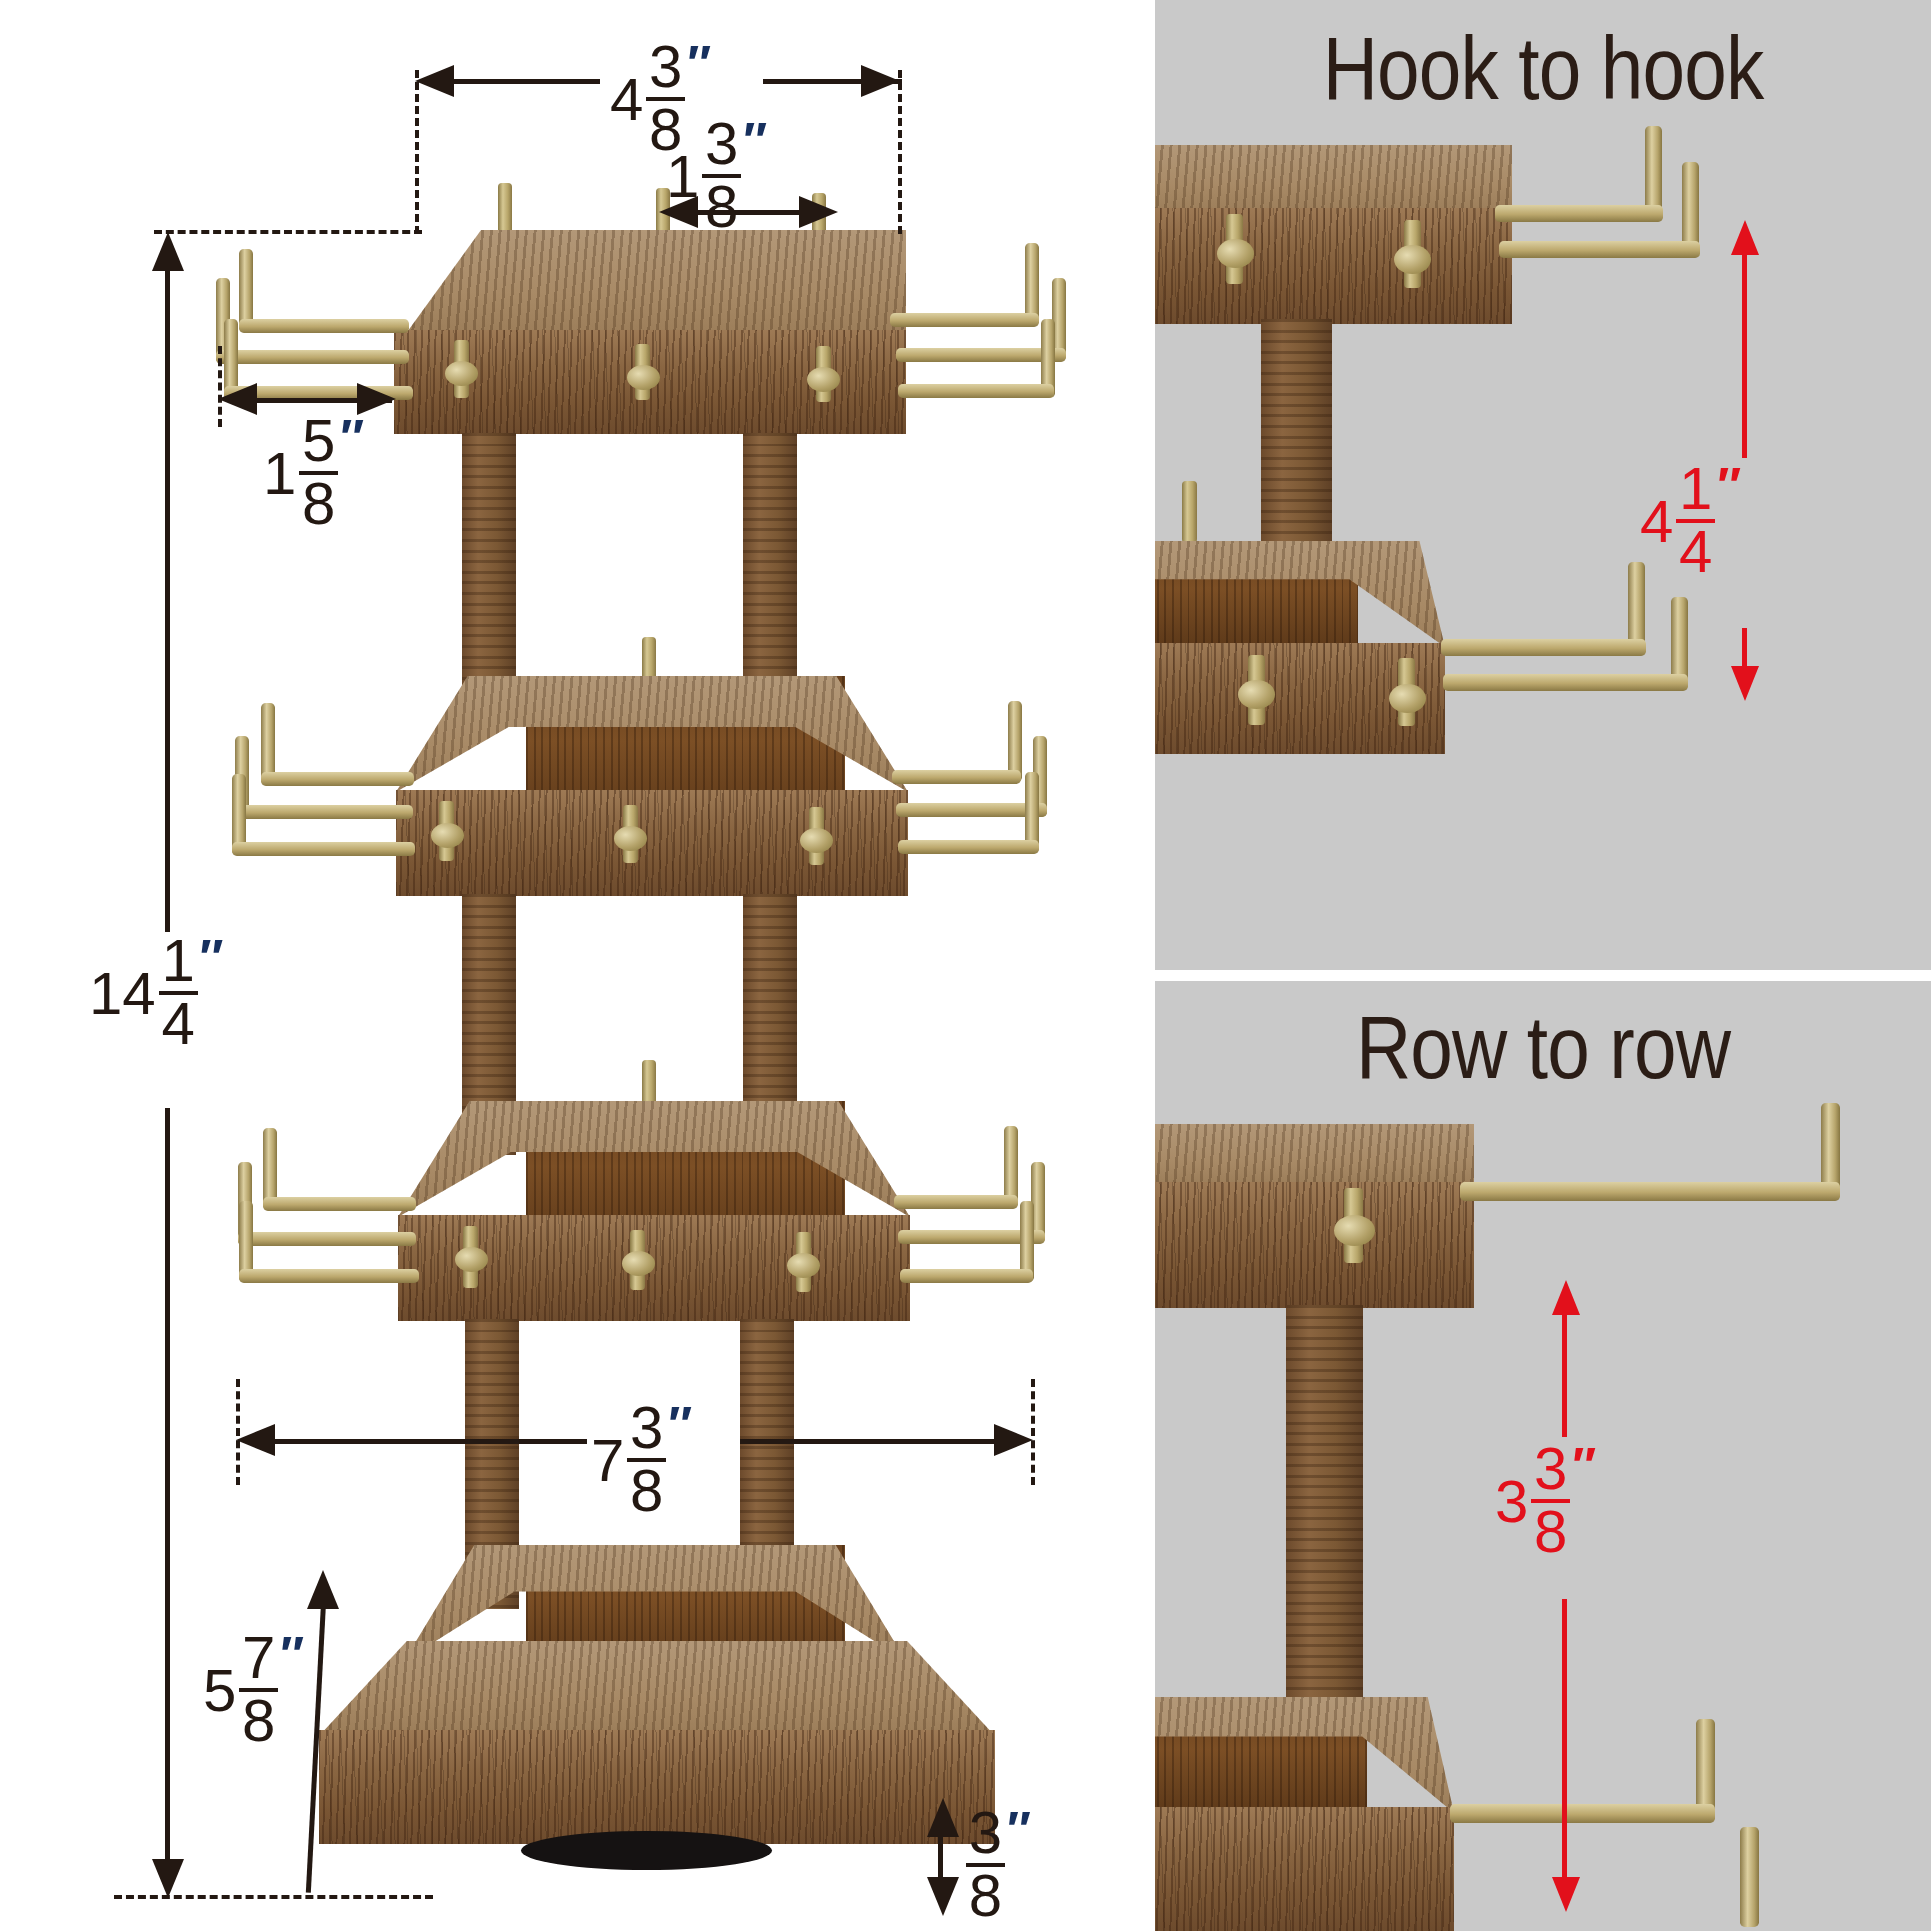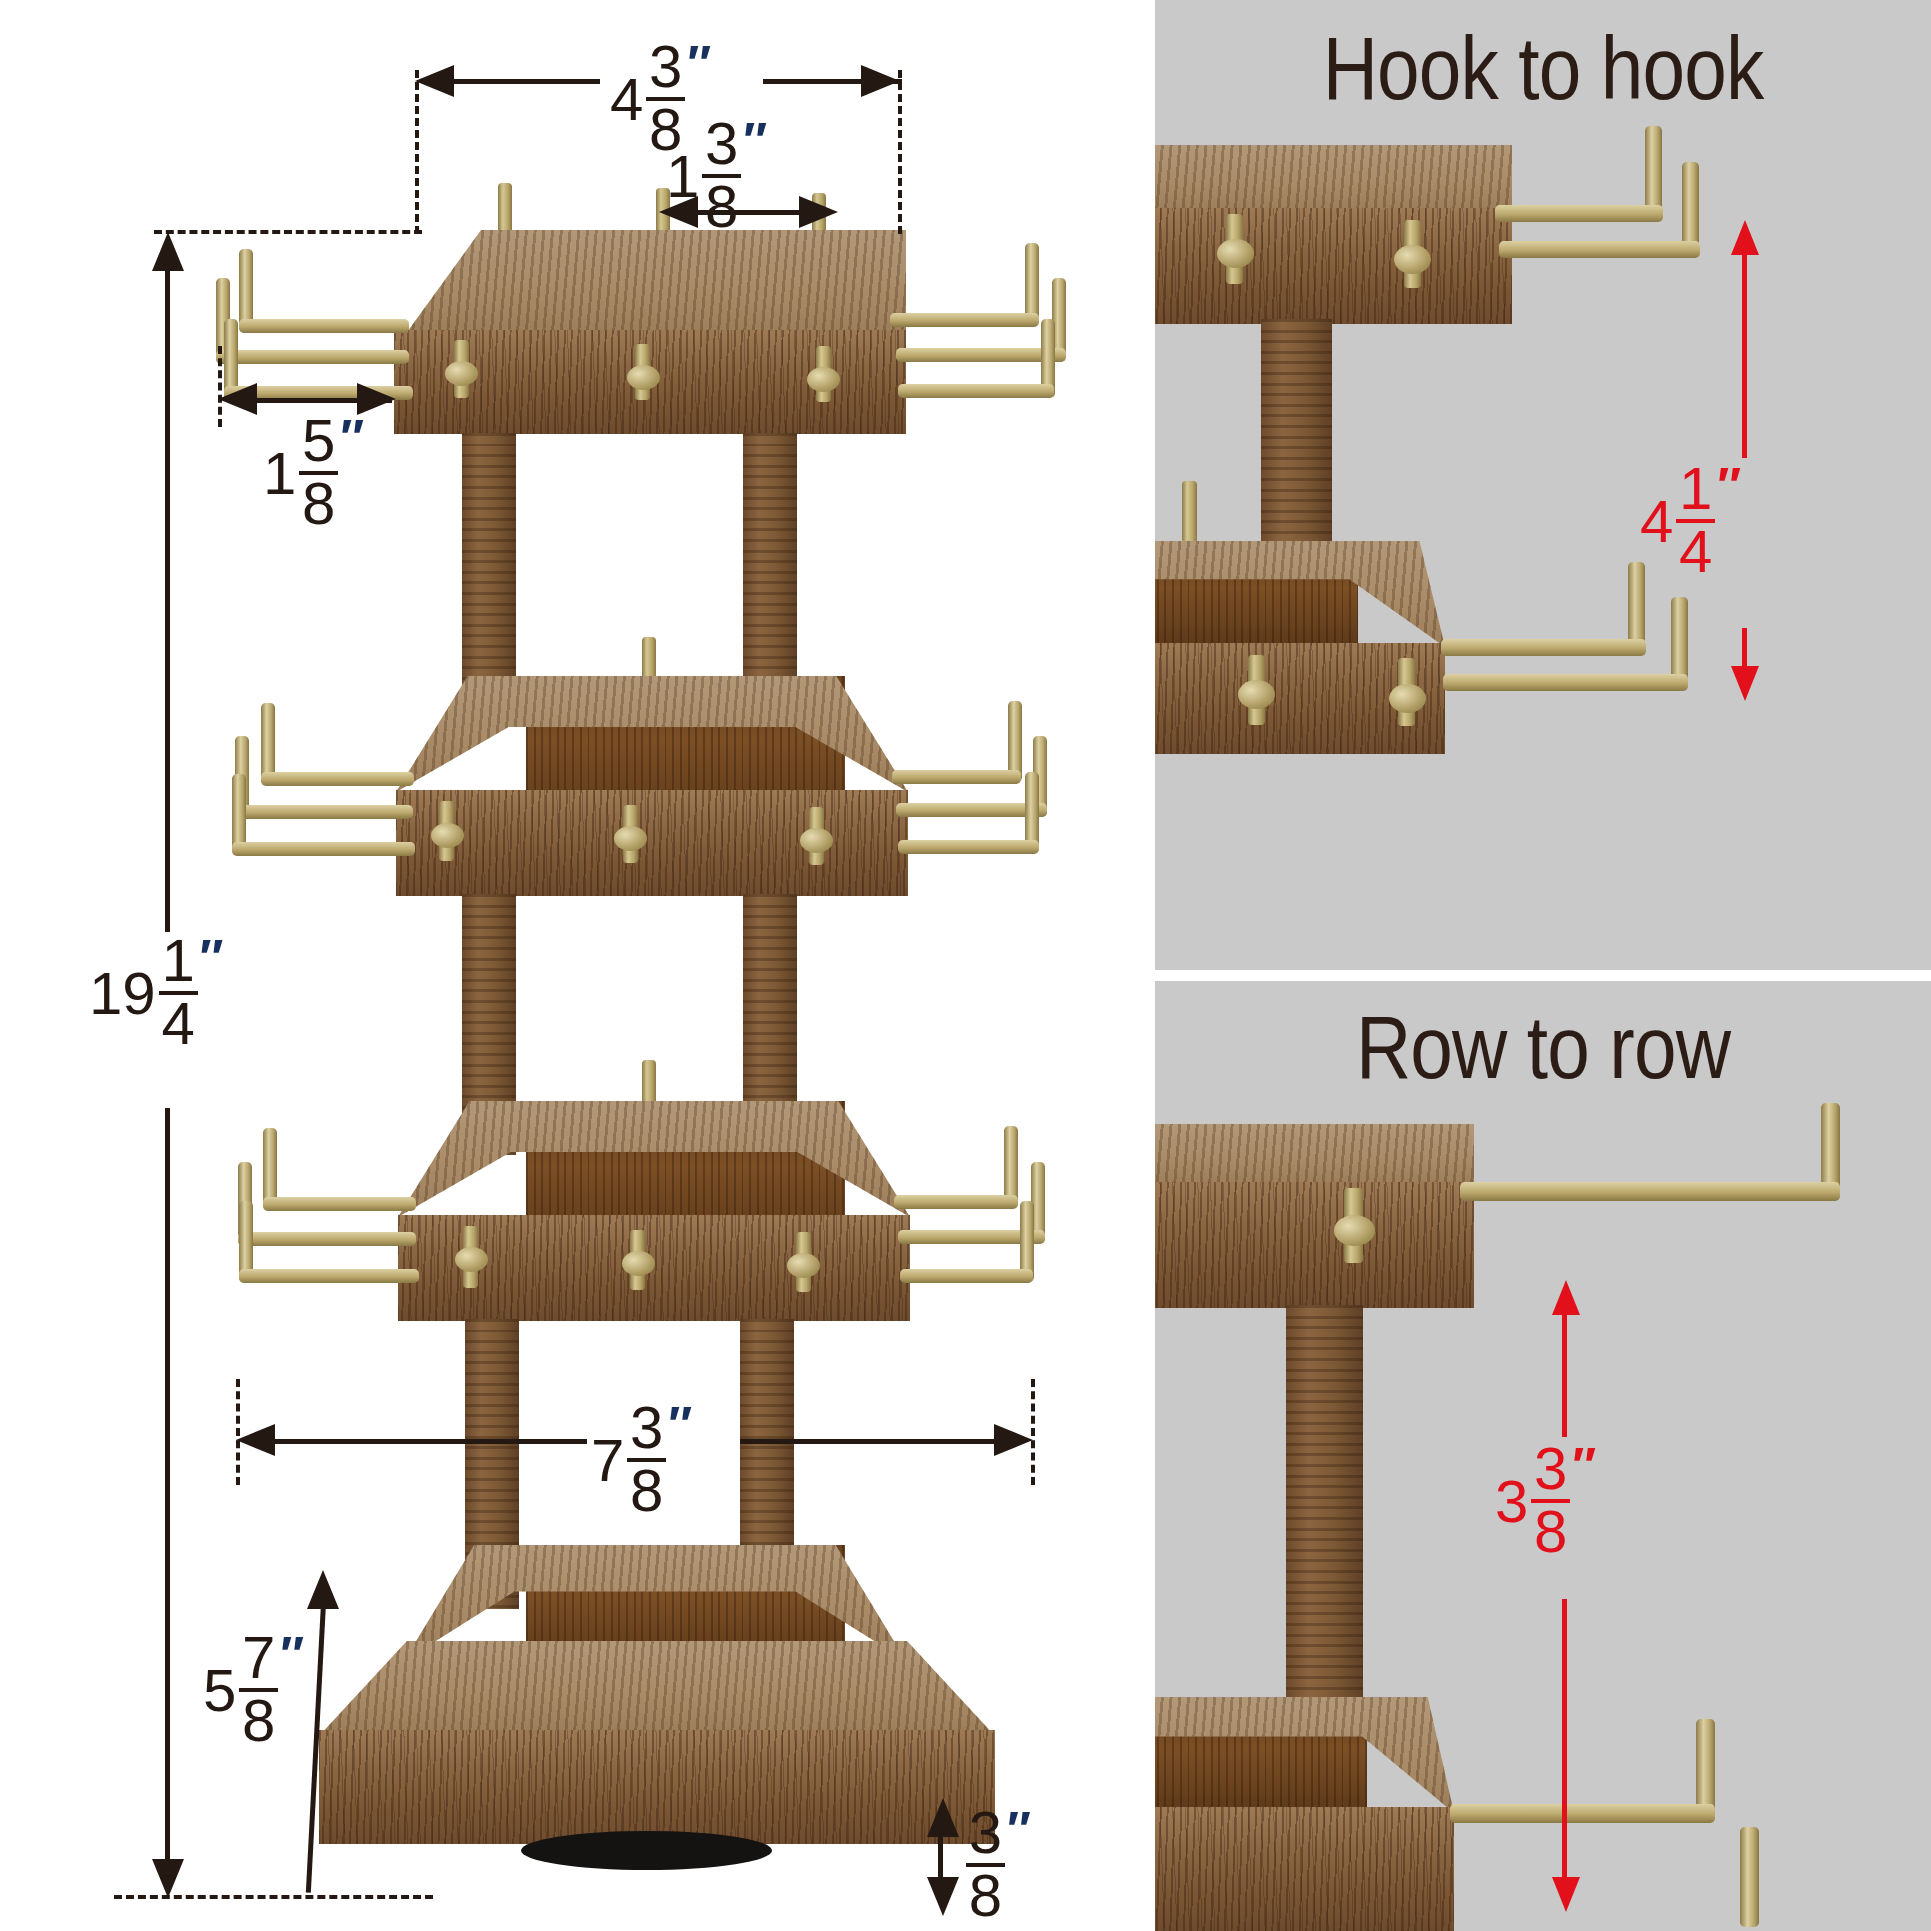--- a/index.html
+++ b/index.html
@@ -244,21 +244,21 @@
       <span class="pr">″</span>
     </div>
 
     <div class="dashed-h" style="left:154px;top:230px;width:268px;"></div>
     <div class="dashed-h" style="left:114px;top:1895px;width:319px;"></div>
     <div class="arrow arrow-u" style="left:152px;top:232px;"></div>
     <div class="dline dline-v" style="left:165px;top:266px;height:666px;"></div>
     <div class="dline dline-v" style="left:165px;top:1108px;height:753px;"></div>
     <div class="arrow arrow-d" style="left:152px;top:1859px;"></div>
     <div class="dim" style="left:89px;top:935px;">
-      <span class="whole">19</span>
+      <span class="whole">14</span>
       <span class="frac">
         <span class="num">1</span>
         <span class="bar"></span>
         <span class="den">4</span>
       </span>
       <span class="pr">″</span>
     </div>
 
     <div class="dashed-v" style="left:236px;top:1379px;height:106px;"></div>
     <div class="dashed-v" style="left:1031px;top:1379px;height:106px;"></div>

